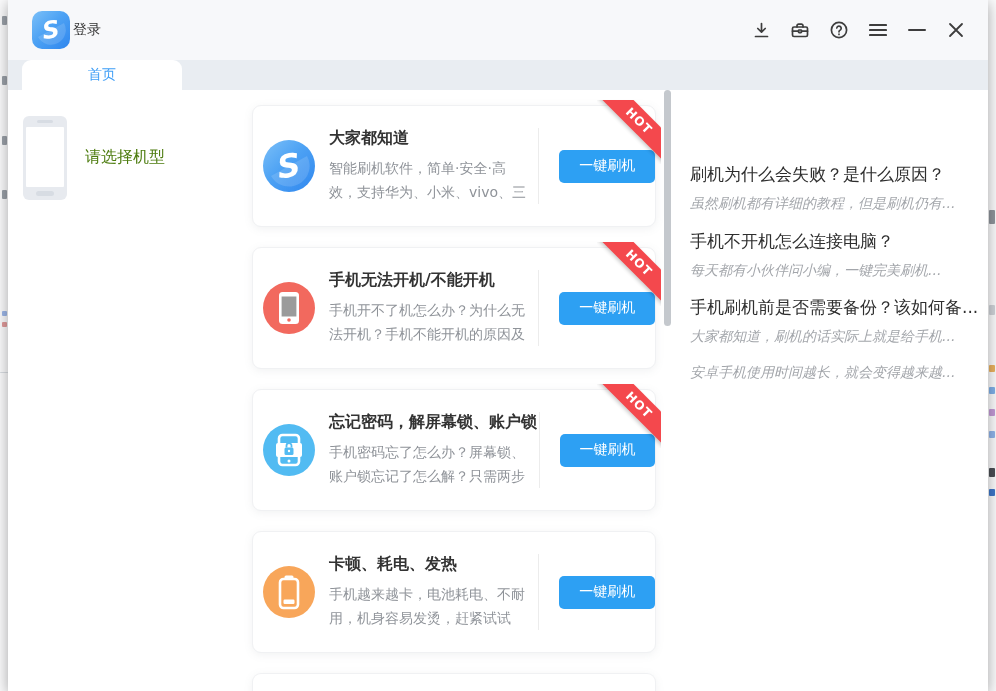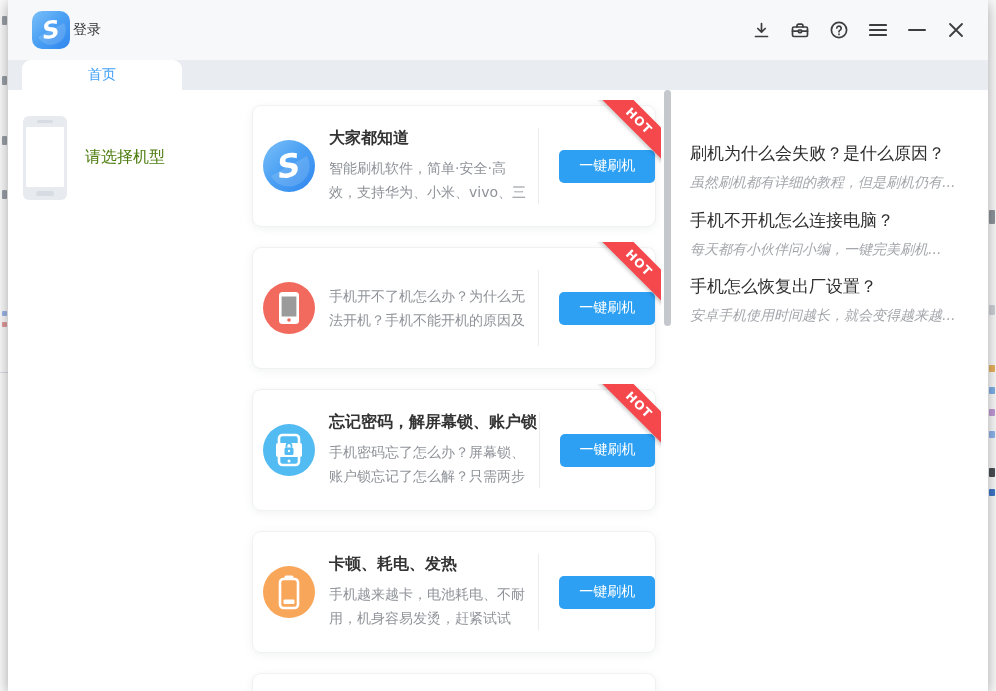--- a/index.html
+++ b/index.html
@@ -62,21 +62,21 @@
   .card.partial { height:24px; margin-bottom:0; border-bottom:none; border-radius:9px 9px 0 0; }
 
   
   .icon-circle svg { position:absolute; left:0; top:0; }
 
   
   .v-scrollbar { position:absolute; left:656px; top:0; width:7px; height:236px;
                  background:#c4c8cd; border-radius:4px; cursor:pointer; }
 
   
-  .articles-col { position:absolute; left:682px; top:0; width:302px; padding-top:52px; }
+  .articles-col { position:absolute; left:682px; top:0; width:302px; padding-top:73px; }
   .article { margin-bottom:16px; cursor:pointer; }
   .article-title { font-size:17px; color:#2e2e2e; line-height:1.3; margin-bottom:9px; white-space:nowrap; overflow:hidden; }
   .article-desc { font-size:14px; color:#a3a6ab; line-height:1.4; white-space:nowrap; overflow:hidden;font-style:italic; }
 </style>
 </head>
 <body>
 
 <div class="edge-strip left">
   <span class="speck" style="left:2px;top:16px;width:5px;height:9px;background:#9aa0a8;"></span>
   <span class="speck" style="left:2px;top:76px;width:5px;height:9px;background:#9aa0a8;"></span>
@@ -184,20 +184,21 @@
 
       <div class="card">
         <div class="icon-circle" style="background:#f2695e;">
           <svg width="52" height="52" viewBox="0 0 52 52">
             <rect x="16" y="10" width="20" height="32" rx="3.5" fill="#ffffff"></rect>
             <rect x="18.6" y="14.5" width="14.8" height="20" fill="#9b9b9b"></rect>
             <circle cx="26" cy="38" r="1.8" fill="#f2695e"></circle>
           </svg>
         </div>
         <div class="card-text">
+          <div class="card-title">手机无法开机/不能开机</div>
           <div class="card-desc">手机开不了机怎么办？为什么无法开机？手机不能开机的原因及解...</div>
         </div>
         <div class="card-divider"></div>
         <button class="flash-btn">一键刷机</button>
         <div class="ribbon-wrap">
           <div class="ribbon">HOT</div>
         </div>
       </div>
 
       <div class="card">
@@ -246,19 +247,22 @@
     <div class="articles-col">
       <div class="article">
         <div class="article-title">刷机为什么会失败？是什么原因？</div>
         <div class="article-desc">虽然刷机都有详细的教程，但是刷机仍有...</div>
       </div>
       <div class="article">
         <div class="article-title">手机不开机怎么连接电脑？</div>
         <div class="article-desc">每天都有小伙伴问小编，一键完美刷机...</div>
       </div>
       <div class="article">
-        <div class="article-title">手机怎么恢复出厂设置？</div>
+        <div class="article-title">手机刷机前是否需要备份？该如何备...</div>
+        <div class="article-desc">大家都知道，刷机的话实际上就是给手机...</div>
+      </div>
+      <div class="article">
         <div class="article-desc">安卓手机使用时间越长，就会变得越来越...</div>
       </div>
     </div>
 
   </div>
 </div>
 
 </body></html>

